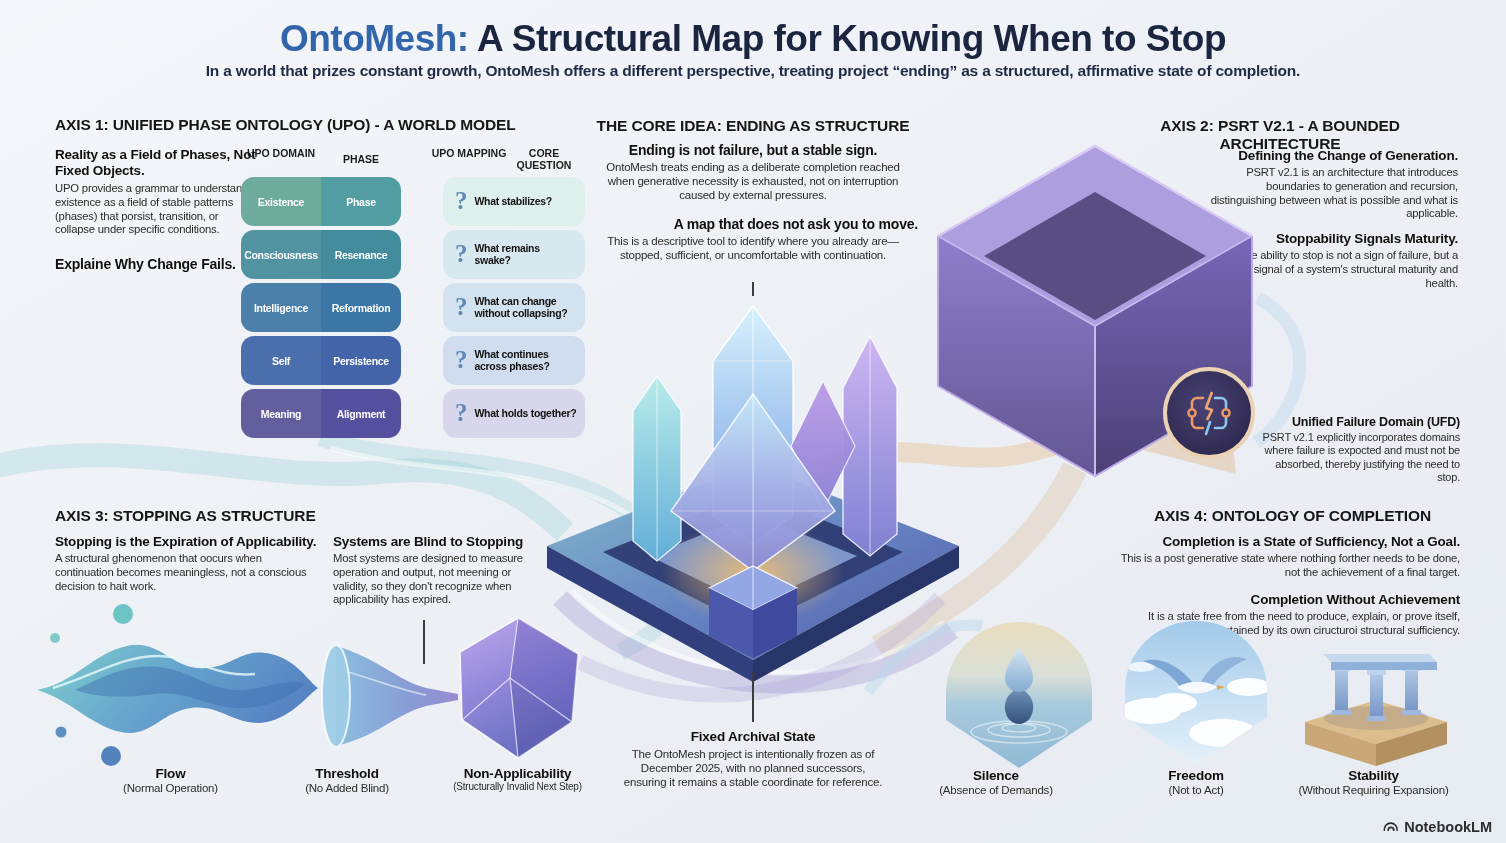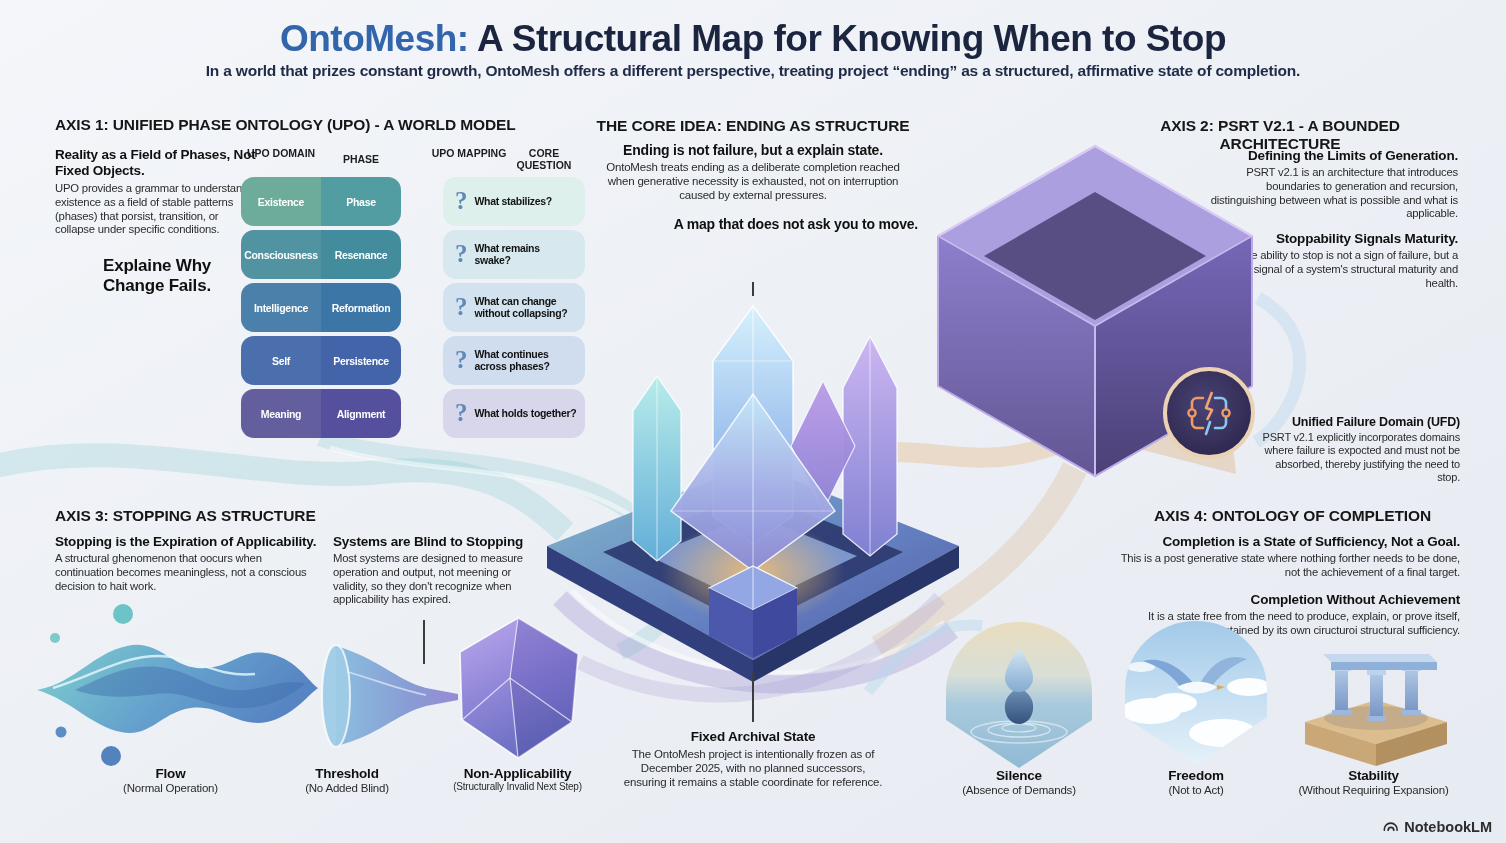--- a/index.html
+++ b/index.html
@@ -54,21 +54,21 @@
   </div>
   <div class="abs subtitle">In a world that prizes constant growth, OntoMesh offers a different perspective, treating project “ending” as a structured, affirmative state of completion.</div>
 
   <div class="abs axis-heading" style="left:55px;top:116px;">AXIS 1: UNIFIED PHASE ONTOLOGY (UPO) - A WORLD MODEL</div>
 
   <div class="abs" style="left:55px;top:147px;width:202px;">
     <div class="pt-title" style="font-size:13.5px;line-height:1.15;">Reality as a Field of Phases, Not Fixed Objects.</div>
     <div class="pt-body" style="font-size:11.3px;margin-top:4px;">UPO provides a grammar to understand existence as a field of stable patterns (phases) that porsist, transition, or collapse under specific conditions.</div>
   </div>
   <div class="abs" style="left:55px;top:256px;width:202px;">
-    <div class="pt-title" style="font-size:17px;margin-left:48px;">Explaine Why Change Fails.</div>
+    <div class="pt-title" style="font-size:14px;">Explaine Why Change Fails.</div>
   </div>
 
   <div class="abs tbl-header" style="left:241px;top:147px;width:80px;">UPO DOMAIN</div>
   <div class="abs tbl-header" style="left:321px;top:153px;width:80px;">PHASE</div>
   <div class="abs tbl-header" style="left:428px;top:147px;width:82px;">UPO MAPPING</div>
   <div class="abs tbl-header" style="left:503px;top:147px;width:82px;">CORE QUESTION</div>
 
   <div class="abs pill-col" style="left:241px;top:177px;">
     <div class="dp-pill">
       <div style="background-color: rgb(109, 171, 155);">Existence</div>
@@ -109,23 +109,24 @@
       <span class="q-mark">?</span>
       <span class="q-text">What continues across phases?</span>
     </div>
     <div class="q-pill" style="background-color: rgb(216, 214, 234);">
       <span class="q-mark">?</span>
       <span class="q-text">What holds together?</span>
     </div>
   </div>
 
   <div class="abs axis-heading center" style="left:588px;top:117px;width:330px;">THE CORE IDEA: ENDING AS STRUCTURE</div>
-  <div class="abs pt-title center" style="left:588px;top:142px;width:330px;font-size:14px;">Ending is not failure, but a explain state.</div>
+  <div class="abs pt-title center" style="left:588px;top:142px;width:330px;font-size:14px;">Ending is not failure, but a stable sign.</div>
   <div class="abs pt-body center" style="left:596px;top:160px;width:314px;font-size:11.5px;">OntoMesh treats ending as a deliberate completion reached when generative necessity is exhausted, not on interruption caused by external pressures.</div>
   <div class="abs pt-title center" style="left:588px;top:216px;width:330px;font-size:14px;text-align:right;">A map that does not ask you to move.</div>
+  <div class="abs pt-body center" style="left:606px;top:234px;width:294px;font-size:11.5px;">This is a descriptive tool to identify where you already are—stopped, sufficient, or uncomfortable with continuation.</div>
   <div class="abs vline" style="left:752px;top:282px;height:14px;"></div>
 
   <svg class="abs" style="left:535px;top:276px;" width="440" height="408" viewBox="0 0 440 408">
     <defs>
       <radialGradient id="glow" cx="50%" cy="50%" r="50%">
         <stop offset="0%" stop-color="#f6c06c" stop-opacity="0.85"></stop>
         <stop offset="100%" stop-color="#f6c06c" stop-opacity="0"></stop>
       </radialGradient>
       <linearGradient id="cryBlue" x1="0" y1="0" x2="0" y2="1">
         <stop offset="0%" stop-color="#d6f1fc"></stop>
@@ -180,21 +181,21 @@
     <polygon points="262,312 218,334 218,382 262,360" fill="#3f4a9e"></polygon>
     <line x1="218" y1="290" x2="218" y2="334" stroke="rgba(255,255,255,0.7)" stroke-width="1"></line>
   </svg>
 
   <div class="abs vline" style="left:752px;top:672px;height:50px;"></div>
   <div class="abs pt-title center" style="left:608px;top:729px;width:290px;font-size:13.5px;">Fixed Archival State</div>
   <div class="abs pt-body center" style="left:620px;top:747px;width:266px;font-size:11.5px;">The OntoMesh project is intentionally frozen as of December 2025, with no planned successors, ensuring it remains a stable coordinate for reference.</div>
 
   <div class="abs axis-heading center" style="left:1100px;top:117px;width:360px;">AXIS 2: PSRT V2.1 - A BOUNDED ARCHITECTURE</div>
   <div class="abs right" style="left:1198px;top:148px;width:260px;">
-    <div class="pt-title" style="font-size:13.5px;">Defining the Limits of Generation.</div>
+    <div class="pt-title" style="font-size:13.5px;">Defining the Change of Generation.</div>
     <div class="pt-body" style="font-size:11.3px;margin-top:3px;">PSRT v2.1 is an architecture that introduces boundaries to generation and recursion, distinguishing between what is possible and what is applicable.</div>
   </div>
   <div class="abs right" style="left:1225px;top:231px;width:233px;">
     <div class="pt-title" style="font-size:13.5px;">Stoppability Signals Maturity.</div>
     <div class="pt-body" style="font-size:11.3px;margin-top:3px;">The ability to stop is not a sign of failure, but a signal of a system's structural maturity and health.</div>
   </div>
 
   <svg class="abs" style="left:930px;top:140px;" width="330" height="340" viewBox="0 0 330 340">
     <defs>
       <linearGradient id="cubeL" x1="0" y1="0" x2="0" y2="1">
@@ -393,21 +394,21 @@
     <rect x="75" y="36" width="13" height="48" fill="url(#pilG)"></rect>
     <rect x="72" y="34" width="19" height="5" fill="#bdd2ec"></rect>
     <rect x="72" y="80" width="19" height="5" fill="#9db8dc"></rect>
     <rect x="110" y="32" width="13" height="46" fill="url(#pilG)"></rect>
     <rect x="107" y="30" width="19" height="5" fill="#bdd2ec"></rect>
     <rect x="107" y="74" width="19" height="5" fill="#9db8dc"></rect>
     <polygon points="28,18 134,18 142,26 36,26" fill="#c6d8ee"></polygon>
     <polygon points="36,26 142,26 142,34 36,34" fill="#8fb0d8"></polygon>
   </svg>
 
-  <div class="abs center" style="left:939px;top:768px;width:160px;">
+  <div class="abs center" style="left:916px;top:768px;width:160px;">
     <div class="pt-title" style="font-size:13.5px;">Silence</div>
     <div class="pt-body" style="font-size:11.5px;">(Absence of Demands)</div>
   </div>
   <div class="abs center" style="left:1117px;top:768px;width:158px;">
     <div class="pt-title" style="font-size:13.5px;">Freedom</div>
     <div class="pt-body" style="font-size:11.5px;">(Not to Act)</div>
   </div>
   <div class="abs center" style="left:1276px;top:768px;width:195px;">
     <div class="pt-title" style="font-size:13.5px;">Stability</div>
     <div class="pt-body" style="font-size:11.5px;">(Without Requiring Expansion)</div>

